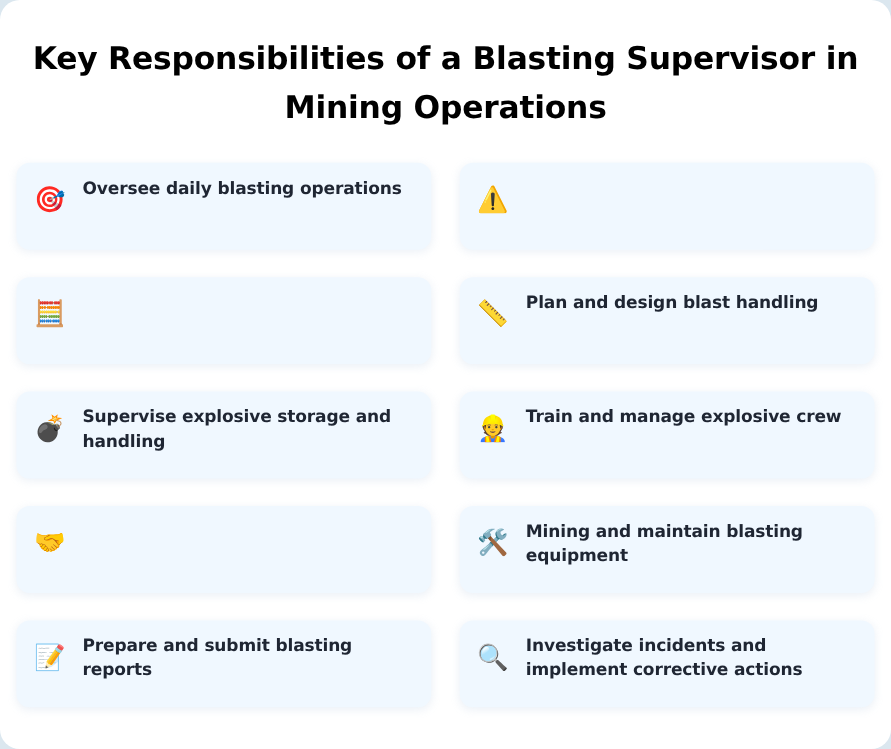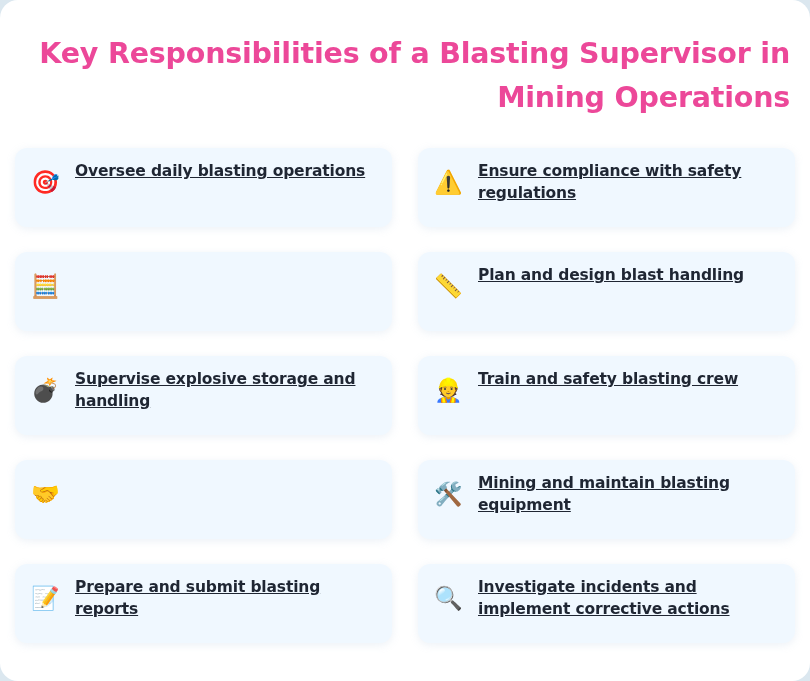--- a/index.html
+++ b/index.html
@@ -10,22 +10,22 @@
   }
   .container {
     position: absolute; left: 0; top: 0;
     width: 810px; height: 681px;
     background: #ffffff;
     border-radius: 18px;
     box-sizing: border-box;
   }
   .title {
     position: absolute; left: 20px; top: 32px; width: 770px;
-    margin: 0; text-align: right;
-    color: #ec4899;
+    margin: 0; text-align: center;
+    color: #000000;
     font-family: "DejaVu Sans", sans-serif;
     font-weight: bold;
     font-size: 28.5px;
     line-height: 44px;
     letter-spacing: -0.2px;
   }
   .grid {
     position: absolute; left: 15px; top: 148px;
     width: 780px;
     display: grid;
@@ -48,52 +48,50 @@
     text-align: center;
   }
   .card .text {
     position: absolute; left: 60px; top: 12px; right: 18px;
     color: #1f2633;
     font-size: 15.5px;
     font-weight: 600;
     line-height: 22px;
     font-family: "DejaVu Sans", sans-serif;
     letter-spacing: -0.15px;
-    text-decoration: underline;
   }
 </style>
 </head>
 <body>
 
 <div class="container">
   <h1 class="title">Key Responsibilities of a Blasting Supervisor in Mining Operations</h1>
 
   <div class="grid">
     <div class="card">
       <span class="icon">🎯</span>
       <span class="text">Oversee daily blasting operations</span>
     </div>
     <div class="card">
       <span class="icon">⚠️</span>
-      <span class="text">Ensure compliance with safety regulations</span>
     </div>
     <div class="card">
       <span class="icon">🧮</span>
     </div>
     <div class="card">
       <span class="icon">📏</span>
       <span class="text">Plan and design blast handling</span>
     </div>
     <div class="card">
       <span class="icon">💣</span>
       <span class="text">Supervise explosive storage and handling</span>
     </div>
     <div class="card">
       <span class="icon">👷</span>
-      <span class="text">Train and safety blasting crew</span>
+      <span class="text">Train and manage explosive crew</span>
     </div>
     <div class="card">
       <span class="icon">🤝</span>
     </div>
     <div class="card">
       <span class="icon">🛠️</span>
       <span class="text">Mining and maintain blasting equipment</span>
     </div>
     <div class="card">
       <span class="icon">📝</span>

